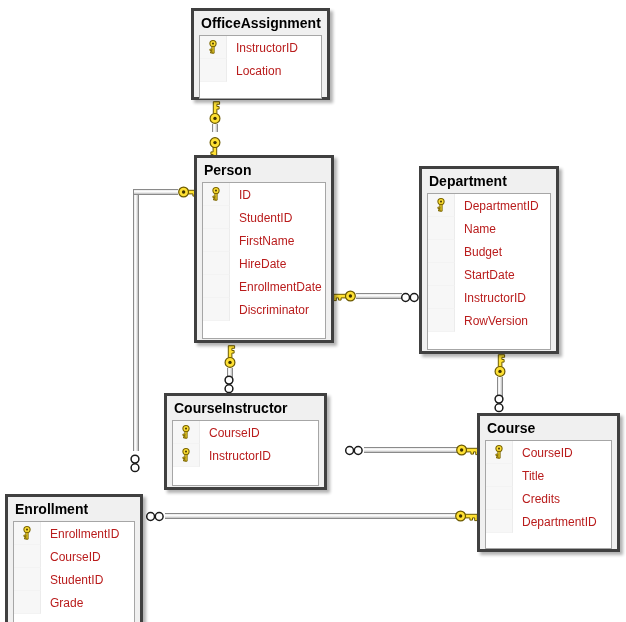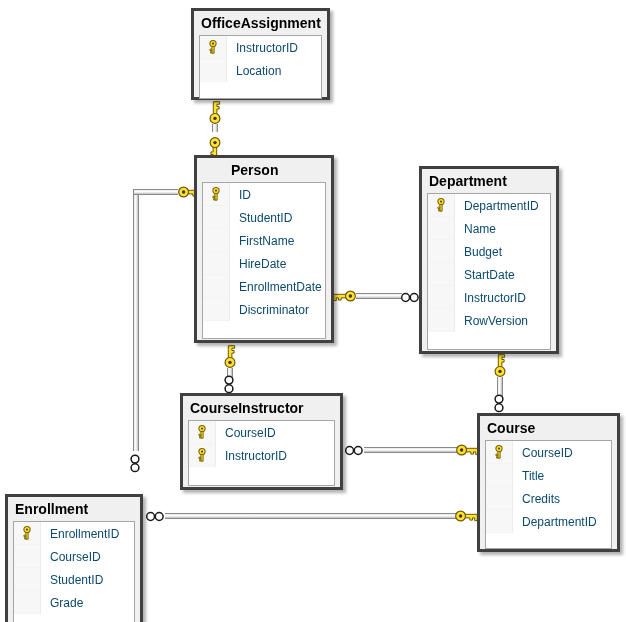--- a/index.html
+++ b/index.html
@@ -9,21 +9,21 @@
   .tbl{position:absolute;background:#F0F0F0;border:3px solid #404040;
        box-shadow:3px 3px 3px rgba(0,0,0,0.30);box-sizing:border-box;}
   .tbl-title{height:24px;line-height:25px;padding-left:7px;font-size:14px;font-weight:bold;
              color:#000;white-space:nowrap;overflow:hidden;}
   .tbl-grid{position:absolute;left:5px;right:5px;top:24px;background:#FFFFFF;
             border:1px solid #A6A6A6;box-sizing:content-box;overflow:hidden;}
   .row{height:23px;display:flex;align-items:center;}
   .keycell{width:26px;height:22px;flex:none;background:#F7F7F7;
            border-right:1px solid #ECECEC;border-bottom:1px solid #F3F3F3;
            display:flex;align-items:center;justify-content:center;}
-  .field{font-size:12px;color:#0c4a6e;padding-left:9px;white-space:nowrap;}
+  .field{font-size:12px;color:#b91c1c;padding-left:9px;white-space:nowrap;}
   
   .rel{position:absolute;left:0;top:0;width:0;height:0;}
   .pipe-h{position:absolute;height:4px;border-top:1px solid #8A8A8A;border-bottom:1px solid #8A8A8A;
           background:linear-gradient(to bottom,#e9e9e9,#ffffff 45%,#bdbdbd);}
   .pipe-v{position:absolute;width:4px;border-left:1px solid #8A8A8A;border-right:1px solid #8A8A8A;
           background:linear-gradient(to right,#e9e9e9,#ffffff 45%,#bdbdbd);}
   .sym{position:absolute;width:24px;height:14px;}
   .sym.left{transform:scaleX(-1);}
   .sym.up{transform:rotate(-90deg);}
   .sym.down{transform:rotate(90deg);}
@@ -170,21 +170,21 @@
           </span>
         <span class="field">InstructorID</span>
       </div>
       <div class="row">
         <span class="keycell"></span>
         <span class="field">Location</span>
       </div>
     </div>
   </div>
 
-  <div class="tbl" style="left:194px;top:155px;width:140px;height:188px;padding-left:27px;">
+  <div class="tbl" style="left:194px;top:155px;width:140px;height:188px;">
     <div class="tbl-title">Person</div>
     <div class="tbl-grid" style="height:155px;">
       <div class="row">
         <span class="keycell">
             <svg width="16" height="16" viewBox="0 0 16 16">
               <circle cx="8" cy="4.6" r="3.1" fill="#FFE133" stroke="#7A6400" stroke-width="1.1"></circle>
               <circle cx="8" cy="4.6" r="1.1" fill="#57460A"></circle>
               <path d="M6.9 7.4 H9.1 V14.2 H6.9 Z" fill="#FFE133" stroke="#7A6400" stroke-width="1"></path>
               <path d="M6.9 10.1 H4.9 V11.5 H6.9 Z M6.9 12.6 H5.5 V14 H6.9 Z" fill="#FFE133" stroke="#7A6400" stroke-width="0.9"></path>
             </svg>
@@ -244,21 +244,21 @@
         <span class="keycell"></span>
         <span class="field">InstructorID</span>
       </div>
       <div class="row">
         <span class="keycell"></span>
         <span class="field">RowVersion</span>
       </div>
     </div>
   </div>
 
-  <div class="tbl" style="left:180px;top:393px;width:163px;height:97px;">
+  <div class="tbl" style="left:164px;top:393px;width:163px;height:97px;">
     <div class="tbl-title">CourseInstructor</div>
     <div class="tbl-grid" style="height:64px;">
       <div class="row">
         <span class="keycell">
             <svg width="16" height="16" viewBox="0 0 16 16">
               <circle cx="8" cy="4.6" r="3.1" fill="#FFE133" stroke="#7A6400" stroke-width="1.1"></circle>
               <circle cx="8" cy="4.6" r="1.1" fill="#57460A"></circle>
               <path d="M6.9 7.4 H9.1 V14.2 H6.9 Z" fill="#FFE133" stroke="#7A6400" stroke-width="1"></path>
               <path d="M6.9 10.1 H4.9 V11.5 H6.9 Z M6.9 12.6 H5.5 V14 H6.9 Z" fill="#FFE133" stroke="#7A6400" stroke-width="0.9"></path>
             </svg>

